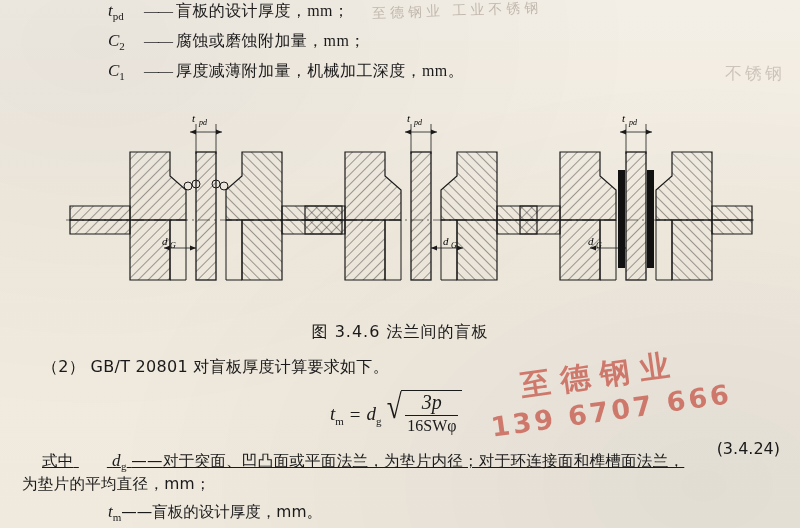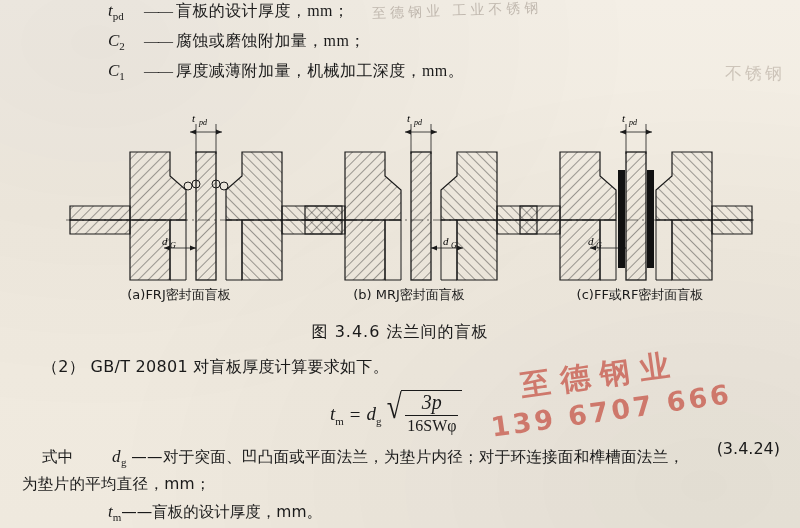--- a/index.html
+++ b/index.html
@@ -162,22 +162,23 @@
     margin-top: 35px;
   }
   
   .where {
     position: absolute;
     left: 42px;
     top: 448px;
     width: 735px;
     font-family: "DejaVu Sans", sans-serif;
     font-size: 15.5px;
-    line-height: 18px;
+    line-height: 25px;
     letter-spacing: 0.3px;
+    text-decoration: underline;
   }
   .where .it {
     font-family: "Liberation Serif", serif;
     font-style: italic;
     font-size: 17px;
   }
   .where .it sub {
     font-style: normal;
     font-size: 11px;
   }
@@ -386,25 +387,20 @@
         <rect x="157" y="110" width="7" height="48" fill="#111"></rect>
         <path d="M110,110 L126,110 L126,170 L110,170 Z" fill="none" stroke="#1a1a1a" stroke-width="1"></path>
         <path d="M166,110 L182,110 L182,170 L166,170 Z" fill="none" stroke="#1a1a1a" stroke-width="1"></path>
         <path d="M30,110 L70,110 L70,124 L30,124 Z" fill="url(#hx)" stroke="#1a1a1a" stroke-width="1.2"></path>
         <path d="M222,110 L262,110 L262,124 L222,124 Z" fill="url(#hx2)" stroke="#1a1a1a" stroke-width="1.2"></path>
         <line x1="26" y1="110" x2="266" y2="110" stroke="#1a1a1a" stroke-width="0.6" stroke-dasharray="12 4 2 4"></line>
       </g>
     </svg>
   </div>
 
-  <div class="fig-caption-row">
-    <div style="width:238px">(a)FRJ密封面盲板</div>
-    <div style="width:222px">(b) MRJ密封面盲板</div>
-    <div style="width:240px">(c)FF或RF密封面盲板</div>
-  </div>
 
   <div class="fig-title">图 3.4.6   法兰间的盲板</div>
 
   <div class="para2">（2） GB/T 20801 对盲板厚度计算要求如下。</div>
 
   <div class="wm wm1">至德钢业</div>
   <div class="wm wm2">139 6707 666</div>
 
   <div class="formula">
     <span class="lhs">

